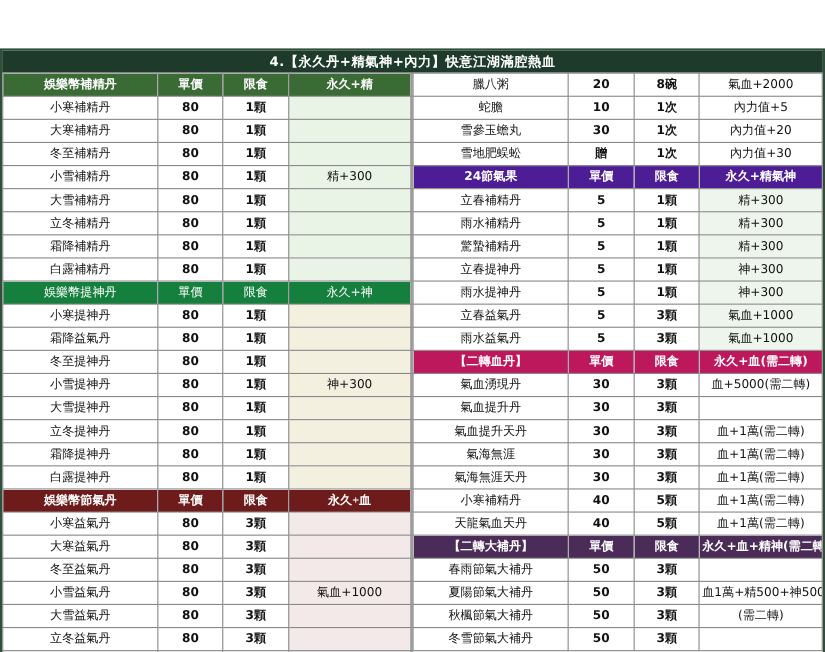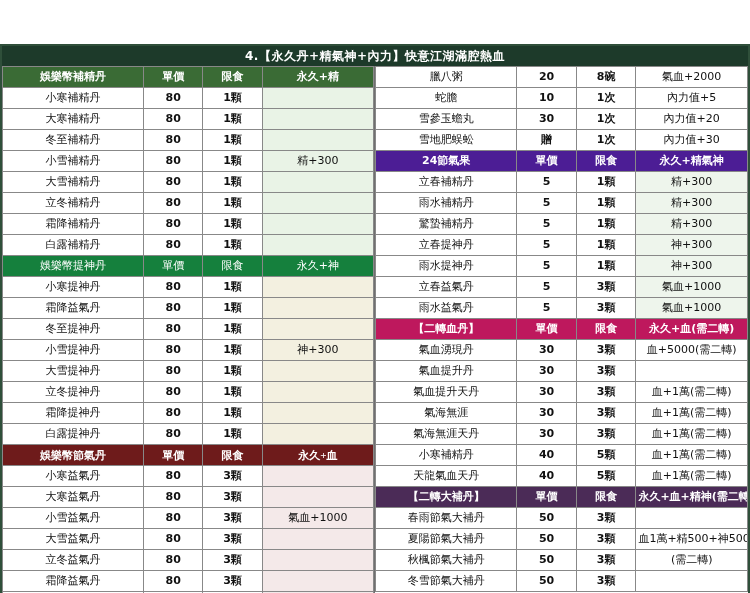--- a/index.html
+++ b/index.html
@@ -223,20 +223,26 @@
               <td class="bold tint-white">3顆</td>
               <td class="eff tint-maroon"></td>
             </tr>
             <tr>
               <td class="tint-white">大寒益氣丹</td>
               <td class="bold tint-white">80</td>
               <td class="bold tint-white">3顆</td>
               <td class="eff tint-maroon"></td>
             </tr>
             <tr>
+              <td class="tint-white">冬至益氣丹</td>
+              <td class="bold tint-white">80</td>
+              <td class="bold tint-white">3顆</td>
+              <td class="eff tint-maroon"></td>
+            </tr>
+            <tr>
               <td class="tint-white">小雪益氣丹</td>
               <td class="bold tint-white">80</td>
               <td class="bold tint-white">3顆</td>
               <td class="eff tint-maroon">氣血+1000</td>
             </tr>
             <tr>
               <td class="tint-white">大雪益氣丹</td>
               <td class="bold tint-white">80</td>
               <td class="bold tint-white">3顆</td>
               <td class="eff tint-maroon"></td>

